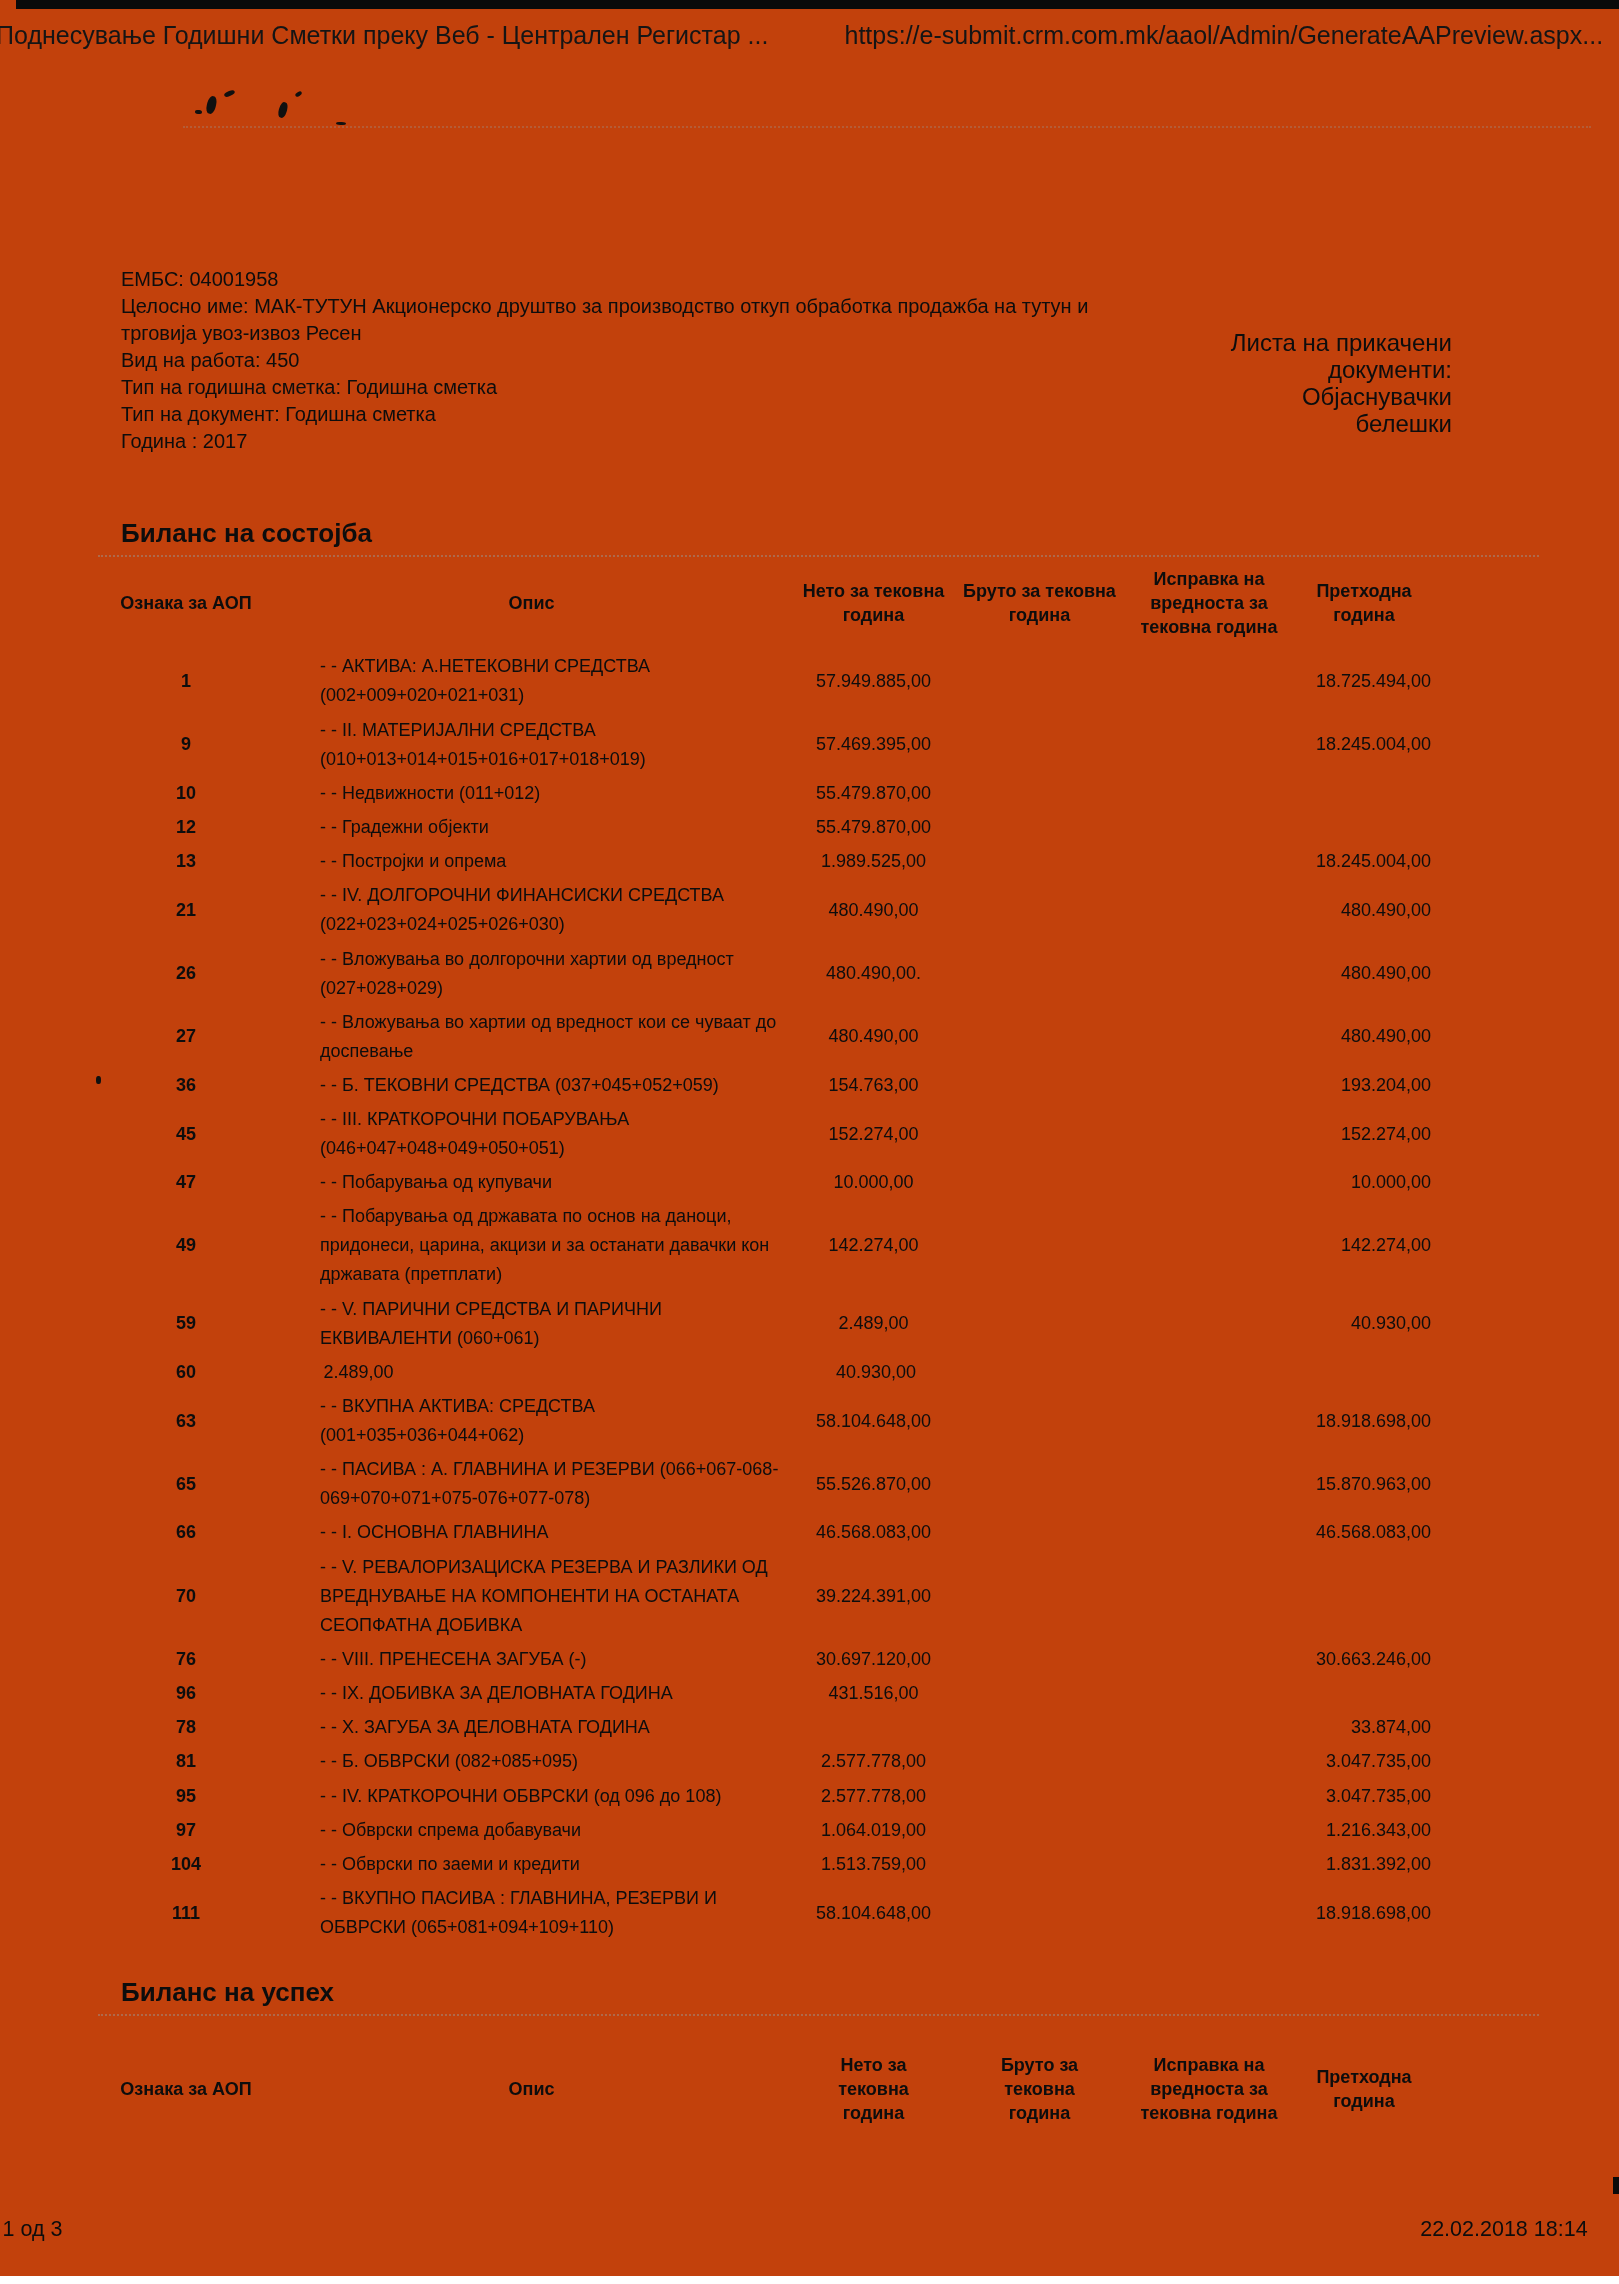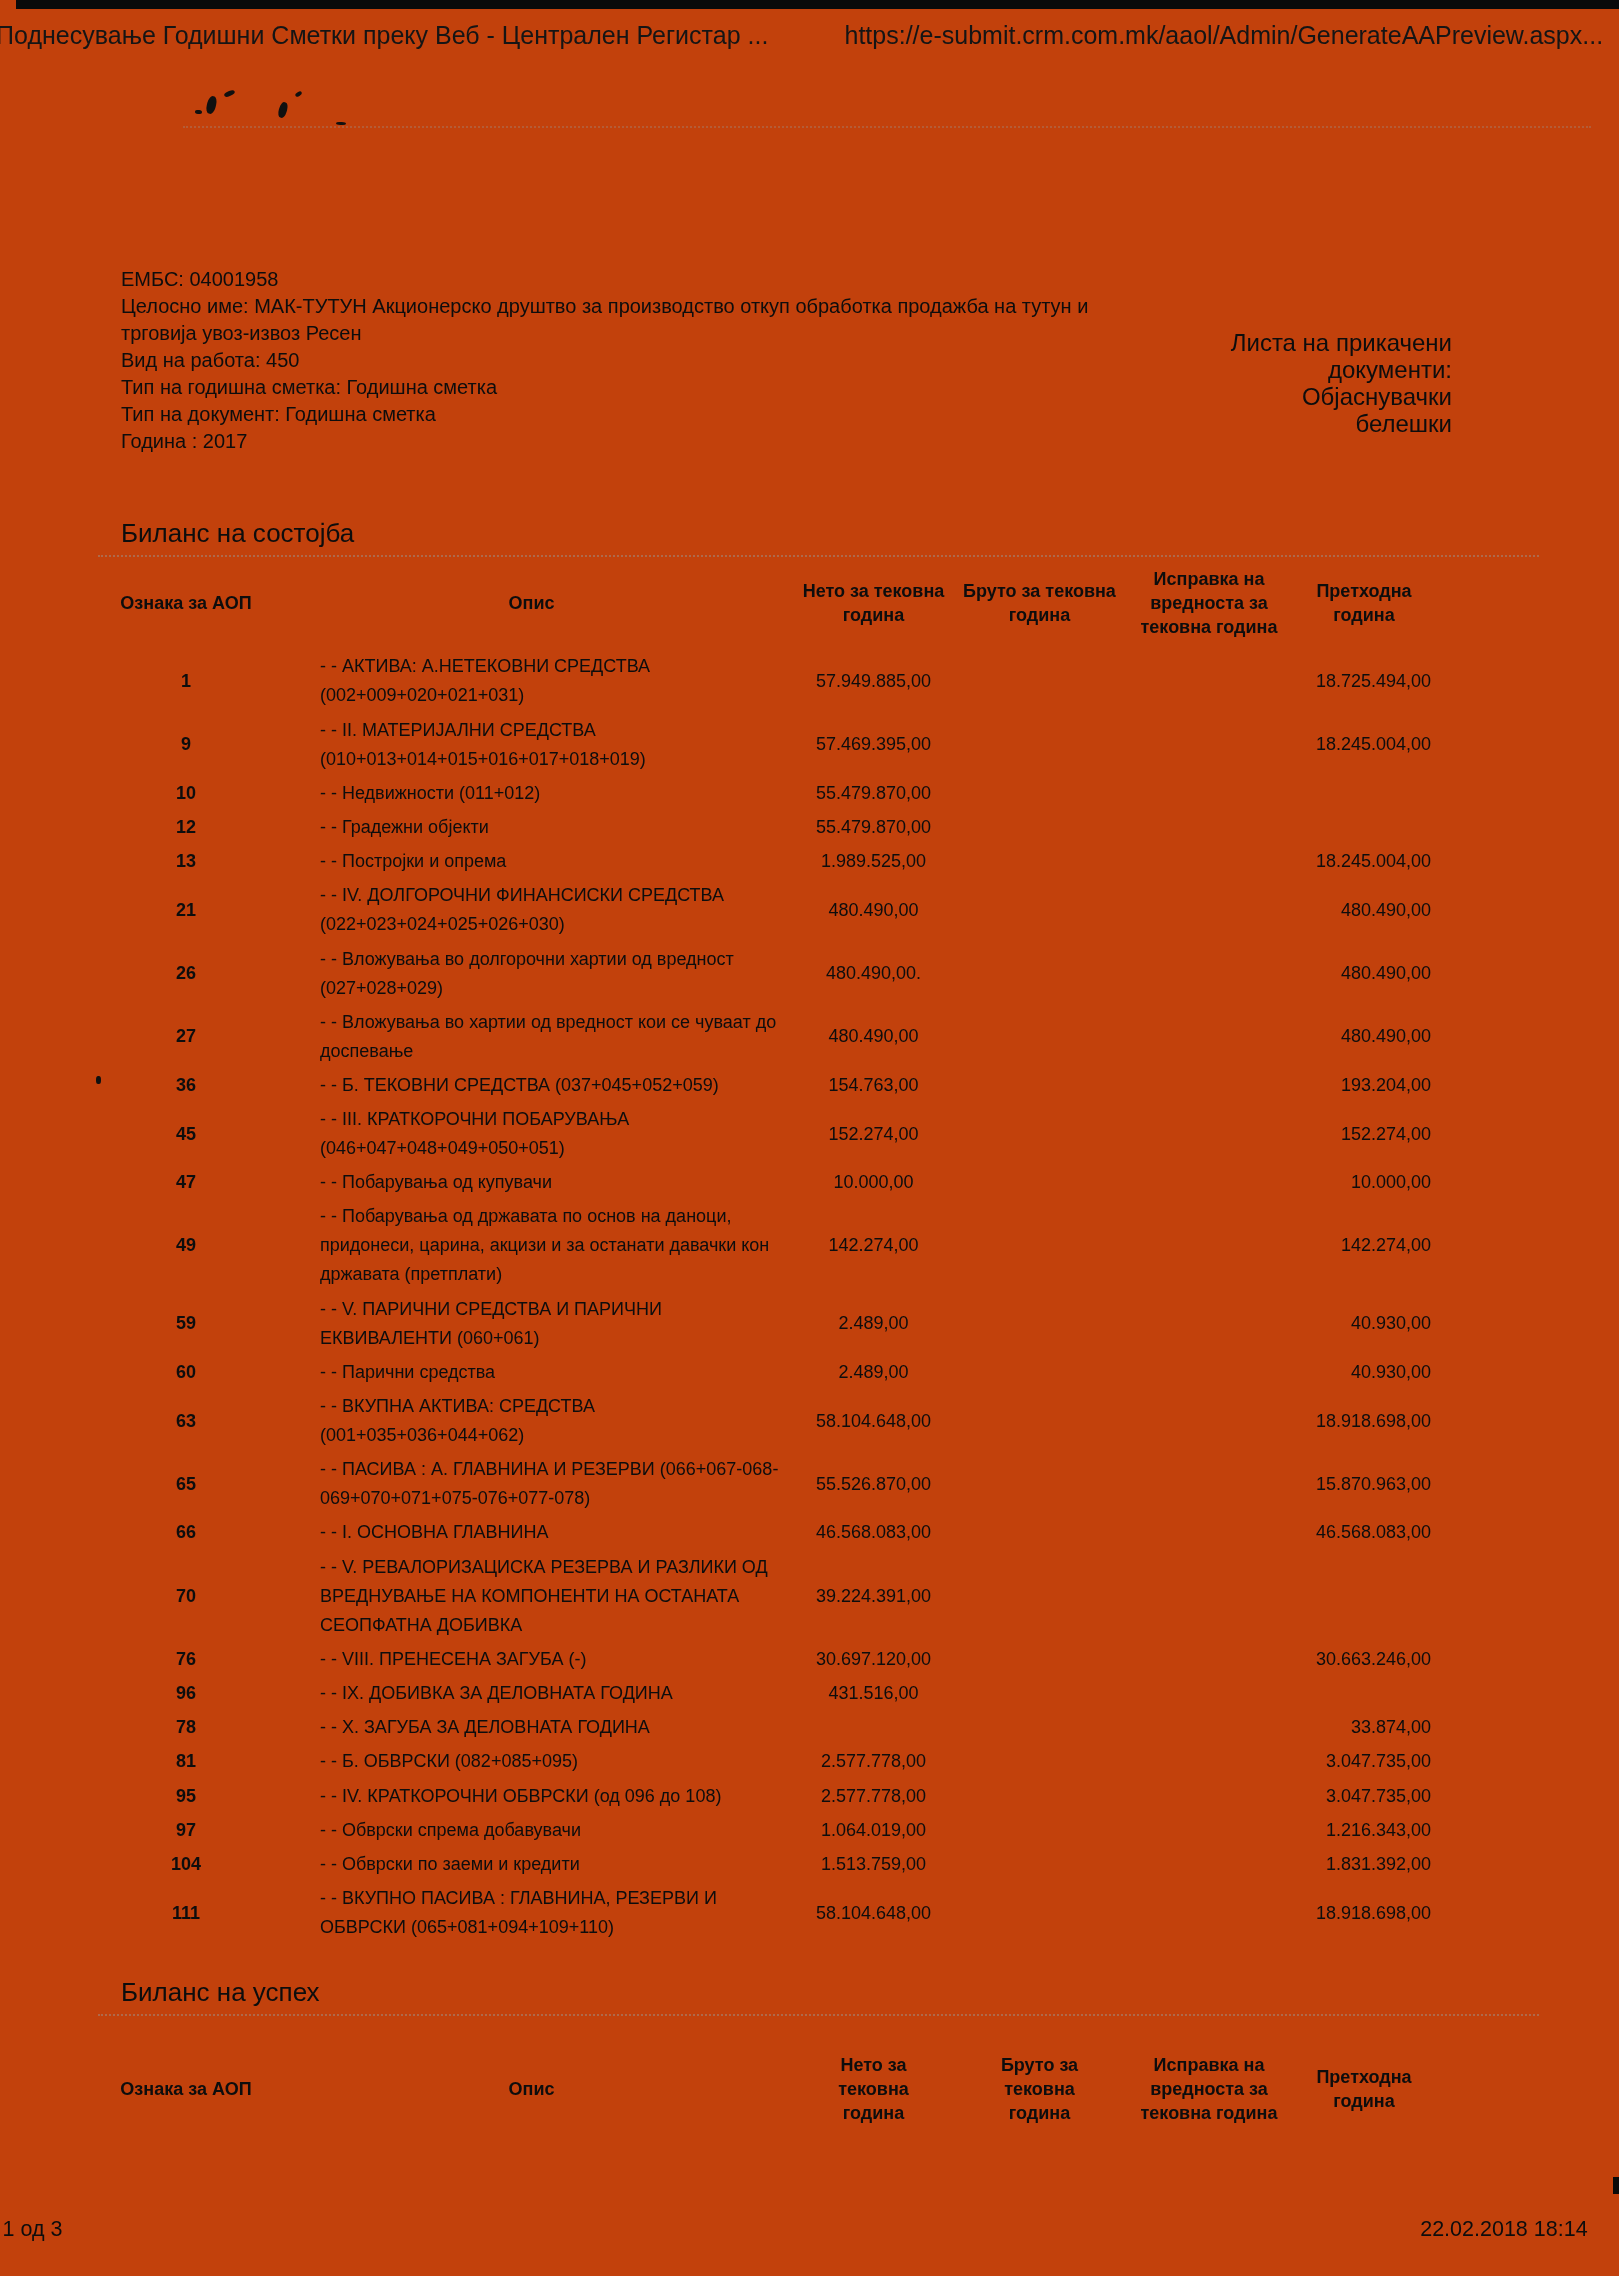--- a/index.html
+++ b/index.html
@@ -22,21 +22,21 @@
   .doc-header{position:absolute;left:-3.9px;top:19.6px;width:1607px;display:flex;
               justify-content:space-between;font-size:25px;line-height:30px;color:#151515;}
   .doc-footer{position:absolute;left:2.6px;top:2215px;width:1585px;display:flex;
               justify-content:space-between;font-size:21.5px;line-height:29px;}
   
   .company{position:absolute;left:121px;top:266px;width:1017px;font-size:20px;line-height:27px;}
   .attachments{position:absolute;right:167px;top:329px;width:228px;text-align:right;
                font-size:24px;line-height:27px;}
   
   .content{position:absolute;left:98px;top:517px;width:1473px;}
-  .sec-title{font-size:26px;font-weight:normal;margin:0 0 5.2px 23px;line-height:33px;}
+  .sec-title{font-size:26px;font-weight:bold;margin:0 0 5.2px 23px;line-height:33px;}
   .sec-gap{margin-top:34px;}
   .content .dotline{width:1441px;margin-bottom:7.8px;}
   .thead{display:flex;align-items:center;font-weight:bold;font-size:18px;line-height:24px;
          margin-bottom:10.4px;}
   .t1{min-height:77px;}
   .t2{min-height:130px;}
   .c{flex:0 0 auto;}
   .aop{width:176px;text-align:center;}
   .desc{width:515px;box-sizing:border-box;padding-left:46px;padding-right:0;}
   .neto{width:169px;text-align:center;}
@@ -230,21 +230,20 @@
     <div class="c aop">59</div>
     <div class="c desc">- - V. ПАРИЧНИ СРЕДСТВА И ПАРИЧНИ ЕКВИВАЛЕНТИ (060+061)</div>
     <div class="c neto">2.489,00</div>
     <div class="c bruto"></div>
     <div class="c ispravka"></div>
     <div class="c prethodna">40.930,00</div>
   </div>
 
   <div class="row">
     <div class="c aop">60</div>
-    <div class="c desc">- - Парични средства</div>
     <div class="c neto">2.489,00</div>
     <div class="c bruto"></div>
     <div class="c ispravka"></div>
     <div class="c prethodna">40.930,00</div>
   </div>
 
   <div class="row">
     <div class="c aop">63</div>
     <div class="c desc">- - ВКУПНА АКТИВА: СРЕДСТВА (001+035+036+044+062)</div>
     <div class="c neto">58.104.648,00</div>

